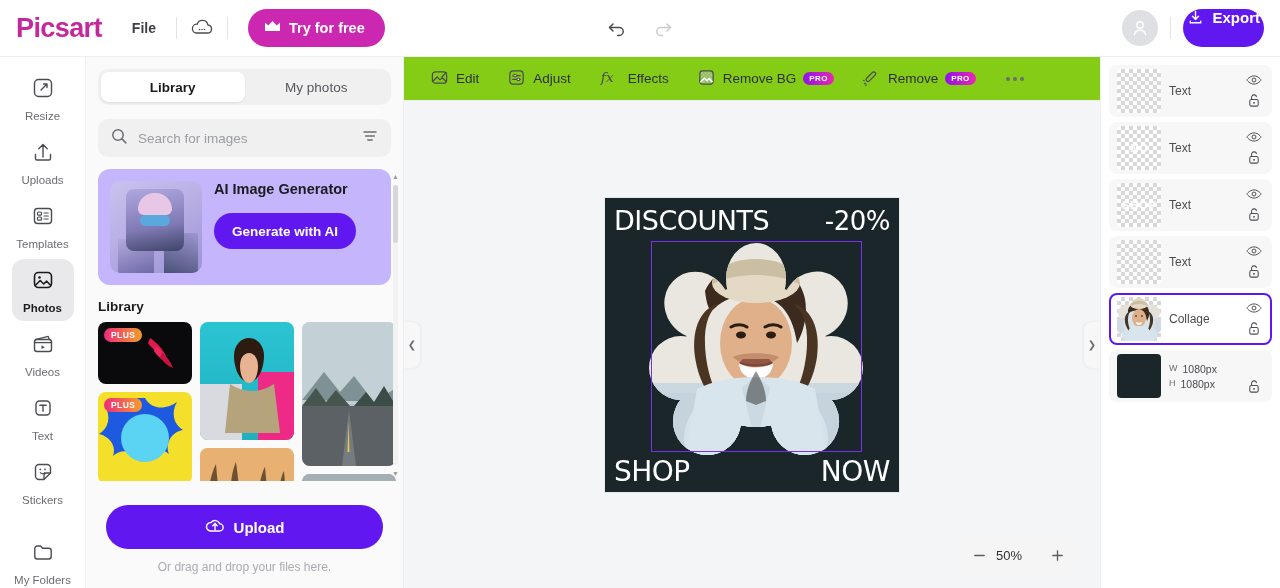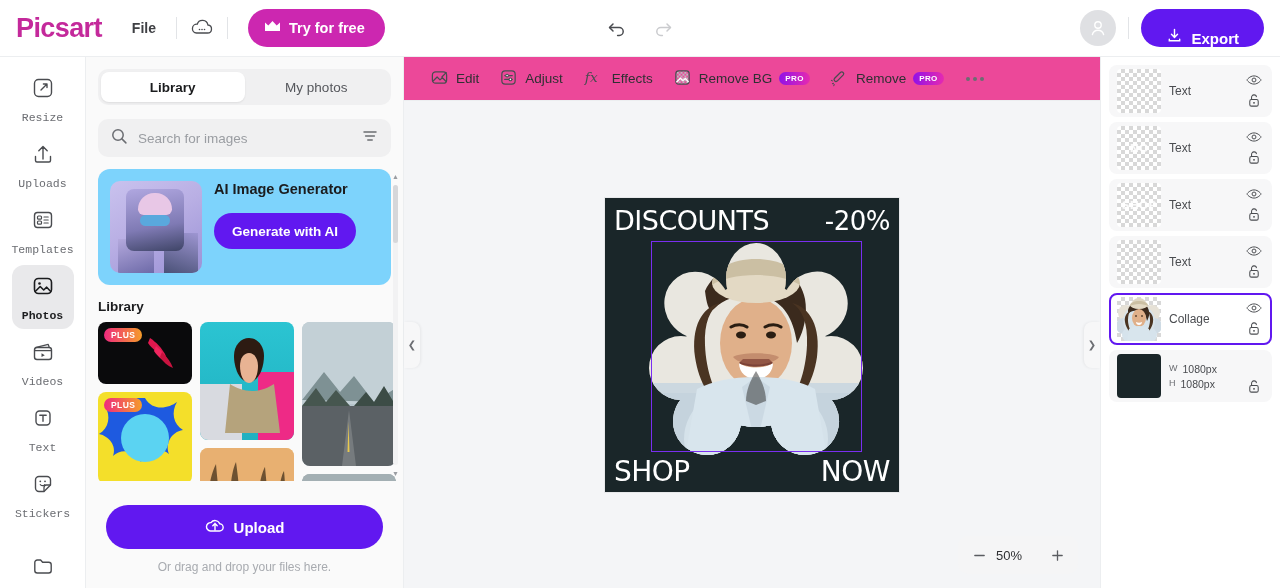--- a/index.html
+++ b/index.html
@@ -27,37 +27,37 @@
     font-family: "Liberation Sans", sans-serif; cursor: pointer; margin-left: 8px;
   }
   .undo-redo { position: absolute; left: 50%; transform: translateX(-50%); display: flex; gap: 22px; }
   .uicon { width: 24px; height: 24px; cursor: pointer; }
   .topbar-right { margin-left: auto; display: flex; align-items: center; gap: 0; }
   .avatar {
     width: 36px; height: 36px; border-radius: 50%; background: #dfe0e3;
     display: flex; align-items: center; justify-content: center; cursor: pointer;
   }
   .export-btn {
-    display: flex; align-items: flex-end; gap: 8px;
+    display: flex; align-items: flex-start; gap: 8px;
     background: #6118f0; color: #fff; border: none; border-radius: 20px;
-    height: 38px; padding: 0 25px; font-size: 15px; font-weight: bold;
+    height: 38px; padding: 0 4px; font-size: 15px; font-weight: bold;
     font-family: "Liberation Sans", sans-serif; cursor: pointer;
   }
 
   
   .body { flex: 1; display: flex; min-height: 0; position: relative; }
 
   
   .rail {
     width: 86px; min-width: 86px; background: #fff; border-right: 1px solid #eceef0;
     padding-top: 10px; display: flex; flex-direction: column; align-items: center; gap: 2px;
   }
   .rail-item {
     width: 62px; padding: 8px 0 7px; border-radius: 12px; cursor: pointer;
-    display: flex; flex-direction: column; align-items: center; gap: 5px; font-family: Liberation Mono, monospace;
+    display: flex; flex-direction: column; align-items: center; gap: 5px;
   }
   .rail-item.active { background: #e9e9eb; }
   .rail-label { font-size: 11.5px; color: #6b6d72; }
   .rail-item.active .rail-label { color: #1b1c1e; font-weight: bold; }
   .rail-sep { width: 54px; height: 1px; background: #e8eaec; margin: 8px 0 6px; }
 
   
   .libpanel {
     width: 318px; min-width: 318px; background: #fafafa; border-right: 1px solid #eceef0;
     display: flex; flex-direction: column; position: relative;
@@ -75,21 +75,21 @@
     margin: 14px 12px 0; height: 38px; background: #f0f0f1; border-radius: 10px;
     display: flex; align-items: center; padding: 0 12px; gap: 10px;
   }
   .searchbar input {
     flex: 1; border: none; background: transparent; outline: none;
     font-size: 13.5px; color: #3f4044; font-family: "Liberation Sans", sans-serif;
   }
   .searchbar input::placeholder { color: #9a9da2; }
   .scrollarea { flex: 1; overflow: hidden; position: relative; padding: 0 12px; margin-top: 12px; }
   .ai-card {
-    background: #7dd3fc; border-radius: 12px; padding: 12px; display: flex; gap: 12px; align-items: flex-start;
+    background: #c4b5fd; border-radius: 12px; padding: 12px; display: flex; gap: 12px; align-items: flex-start;
     cursor: pointer;
   }
   .ai-thumb {
     width: 92px; height: 92px; min-width: 92px; border-radius: 10px; overflow: hidden;
     background: linear-gradient(150deg,#c9c2ee 0%,#b9afe4 45%,#9b92d6 100%);
     position: relative;
   }
   .ai-thumb .face {
     position: absolute; left: 16px; top: 8px; width: 58px; height: 62px; border-radius: 8px;
     background: linear-gradient(170deg,#b0a7e0 0%,#7f7ab4 60%,#3e4466 100%);
@@ -123,22 +123,22 @@
   .upload-btn {
     width: 100%; height: 44px; background: #6118f0; color: #fff; border: none; border-radius: 22px;
     display: flex; align-items: center; justify-content: center; gap: 9px;
     font-size: 15px; font-weight: bold; font-family: "Liberation Sans", sans-serif; cursor: pointer;
   }
   .upload-hint { text-align: center; font-size: 12px; color: #a8abb0; margin-top: 11px; }
 
   
   .canvasarea { flex: 1; background: #f4f5f7; display: flex; flex-direction: column; position: relative; min-width: 0; }
   .toolbar {
-    height: 44px; min-height: 44px; background: #ec4899; border-bottom: 1px solid #eceef0;
-    display: flex; align-items: center; gap: 0; padding: 0 16px;
+    height: 44px; min-height: 44px; background: #84cc16; border-bottom: 1px solid #eceef0;
+    display: flex; align-items: center; gap: 8px; padding: 0 16px;
   }
   .tool {
     display: flex; align-items: center; gap: 7px; height: 32px; padding: 0 10px;
     border-radius: 8px; cursor: pointer; font-size: 13.5px; color: #2f3033;
   }
   .badge {
     font-size: 8px; font-weight: bold; color: #fff; border-radius: 7px; padding: 2px 6px 2.5px; letter-spacing: .4px;
   }
   .badge.pro { background: linear-gradient(90deg,#9111e8,#e62ab0); }
   .badge.new { background: #6118f0; }

